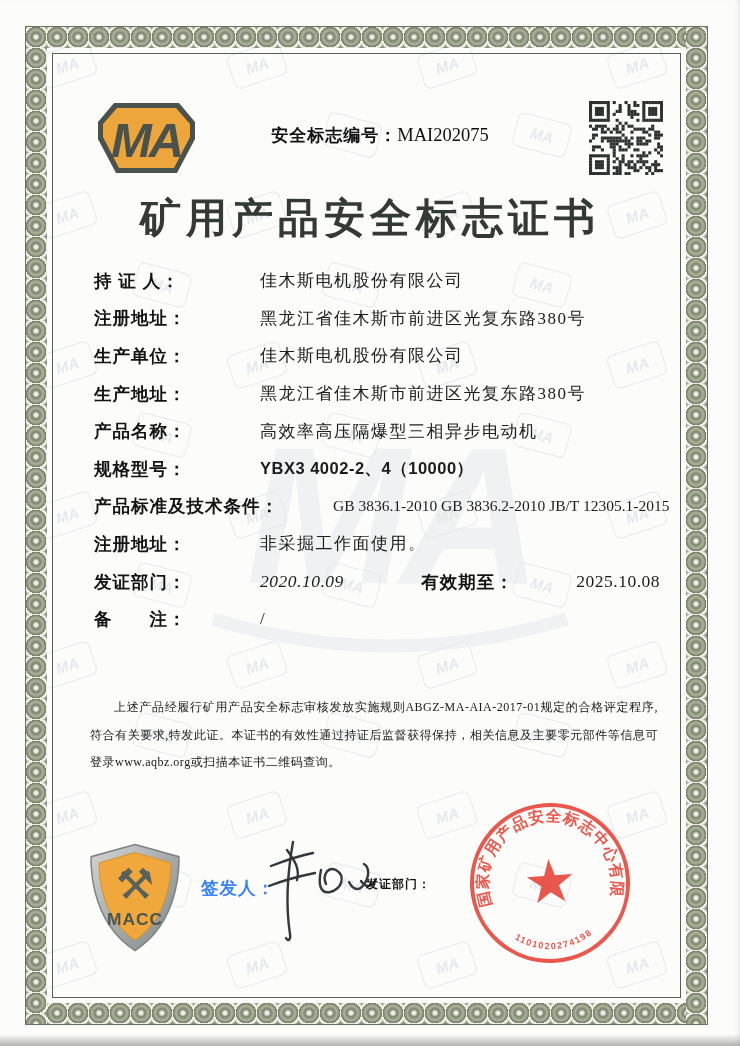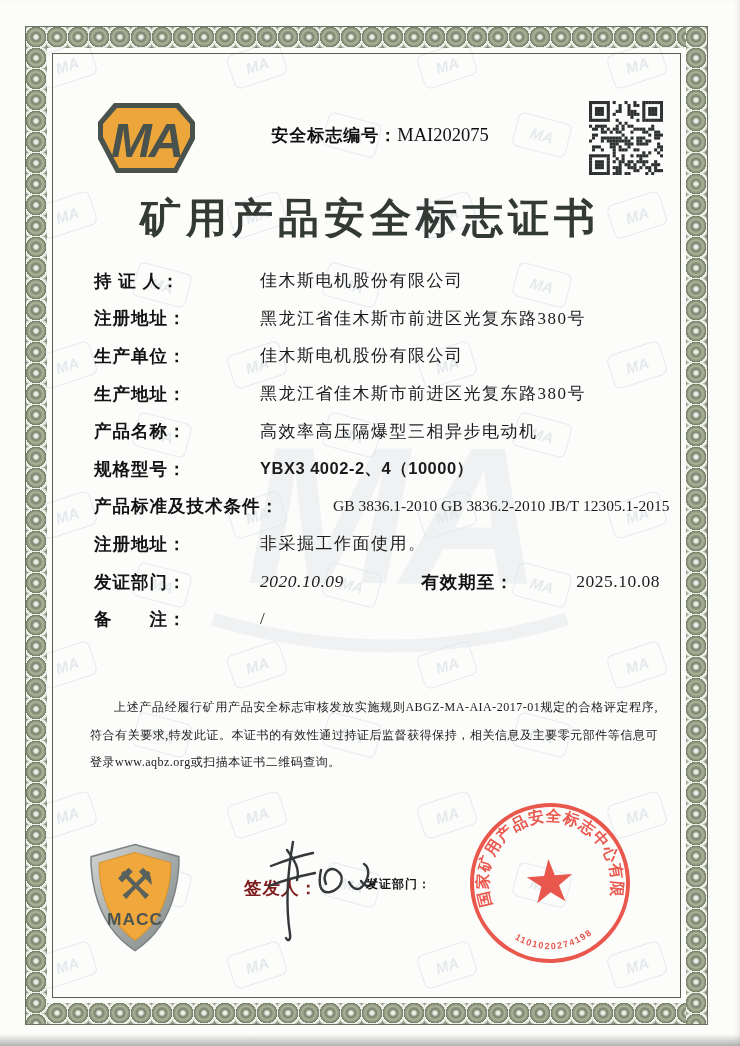--- a/index.html
+++ b/index.html
@@ -52,21 +52,21 @@
   .fvalue.issue { width:185px;font-style:italic; }
   .flabel.expiry { width:115px; }
   .fvalue.num { font-size:17.5px; letter-spacing:.5px; }
 
   .statement { position:absolute; left:90px; top:694px; width:568px;
                font-family:"Liberation Serif",serif; font-size:12px; line-height:27.5px;
                color:#1a1a1a; text-align:justify; text-indent:2em; letter-spacing:.5px; }
 
   
   .macc { position:absolute; left:84px; top:841px; width:102px; height:113px; }
-  .sig-label { position:absolute; left:201px; top:876px; font-weight:bold; font-size:17.5px; color:#7f1d1d; letter-spacing:1px;margin-left:43px; }
+  .sig-label { position:absolute; left:201px; top:876px; font-weight:bold; font-size:17.5px; color:#3b82f6; letter-spacing:1px; }
   .signature { position:absolute; left:257px; top:834px; width:122px; height:114px; }
   .dept-label { position:absolute; left:366px; top:876px; font-weight:bold; font-size:12px; color:#131313; letter-spacing:1px; }
   .stamp { position:absolute; left:464px; top:797px; width:172px; height:172px; opacity:.9; }
 </style>
 </head>
 <body>
 
 <div class="page">
 
   <svg class="wm-tiles">

